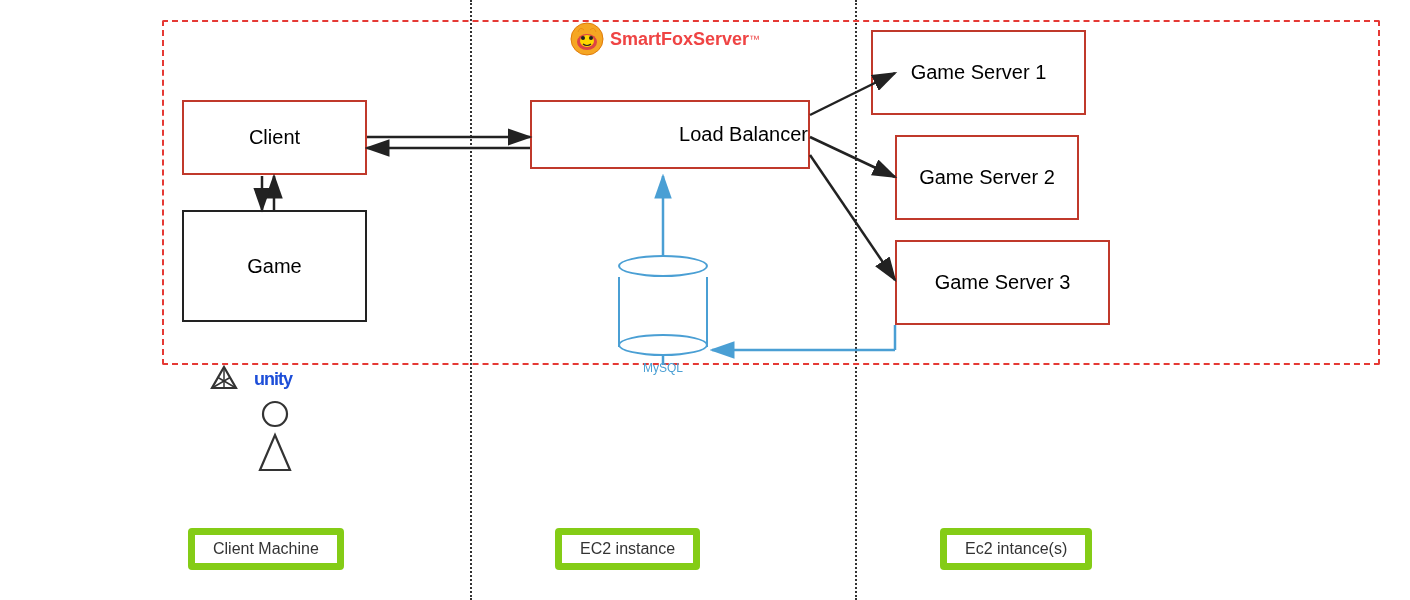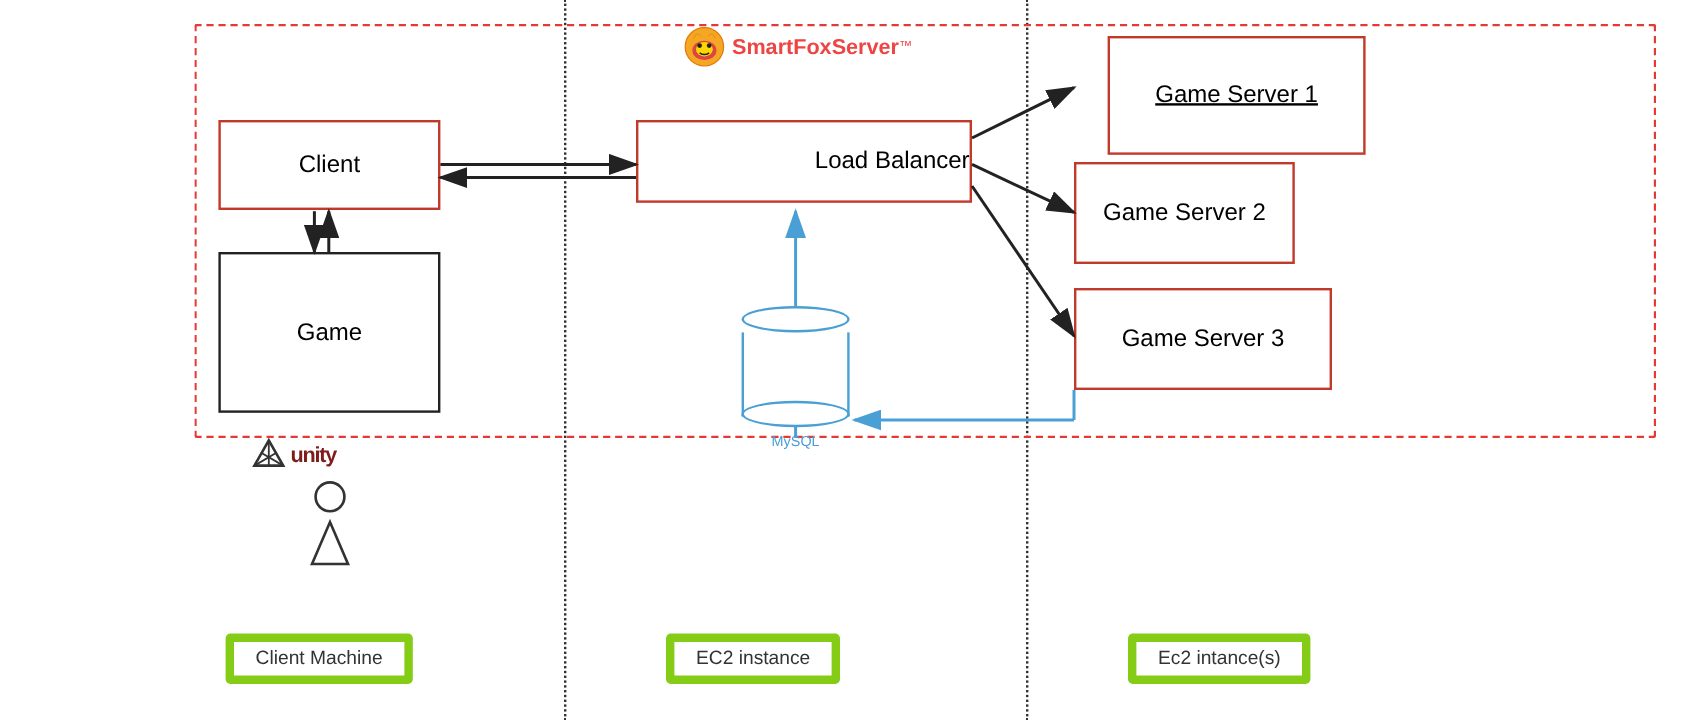--- a/index.html
+++ b/index.html
@@ -87,24 +87,24 @@
       position: absolute;
       top: 0; left: 0;
       width: 1410px;
       height: 600px;
       pointer-events: none;
     }
     
     .unity-logo {
       position: absolute;
       font-size: 15px;
-      color: #7f1d1d;
-      display: flex;
-      align-items: center;
-      gap: 4px;
+      color: #1d4ed8;
+      display: flex;
+      align-items: center;
+      gap: 16px;
     }
     
     .person-icon {
       position: absolute;
     }
     
     .mysql-cylinder {
       position: absolute;
       display: flex;
       flex-direction: column;
@@ -172,25 +172,25 @@
   </div>
 
   <div class="red-box" style="left: 182px; top: 100px; width: 185px; height: 75px;">
     <span>Client</span>
   </div>
 
   <div class="red-box" style="left: 530px; top: 100px; width: 280px; height: 69px; justify-content: flex-end;">
     <span>Load Balancer</span>
   </div>
 
-  <div class="black-box" style="left: 182px; top: 210px; width: 185px; height: 134px;">
+  <div class="black-box" style="left: 182px; top: 210px; width: 185px; height: 112px;">
     <span>Game</span>
   </div>
 
-  <div class="red-box" style="left: 923px; top: 30px; width: 215px; height: 99px; text-decoration: underline;">
+  <div class="red-box" style="left: 871px; top: 30px; width: 215px; height: 85px;">
     <span>Game Server 1</span>
   </div>
 
   <div class="red-box" style="left: 895px; top: 135px; width: 184px; height: 85px;">
     <span>Game Server 2</span>
   </div>
 
   <div class="red-box" style="left: 895px; top: 240px; width: 215px; height: 85px;">
     <span>Game Server 3</span>
   </div>

